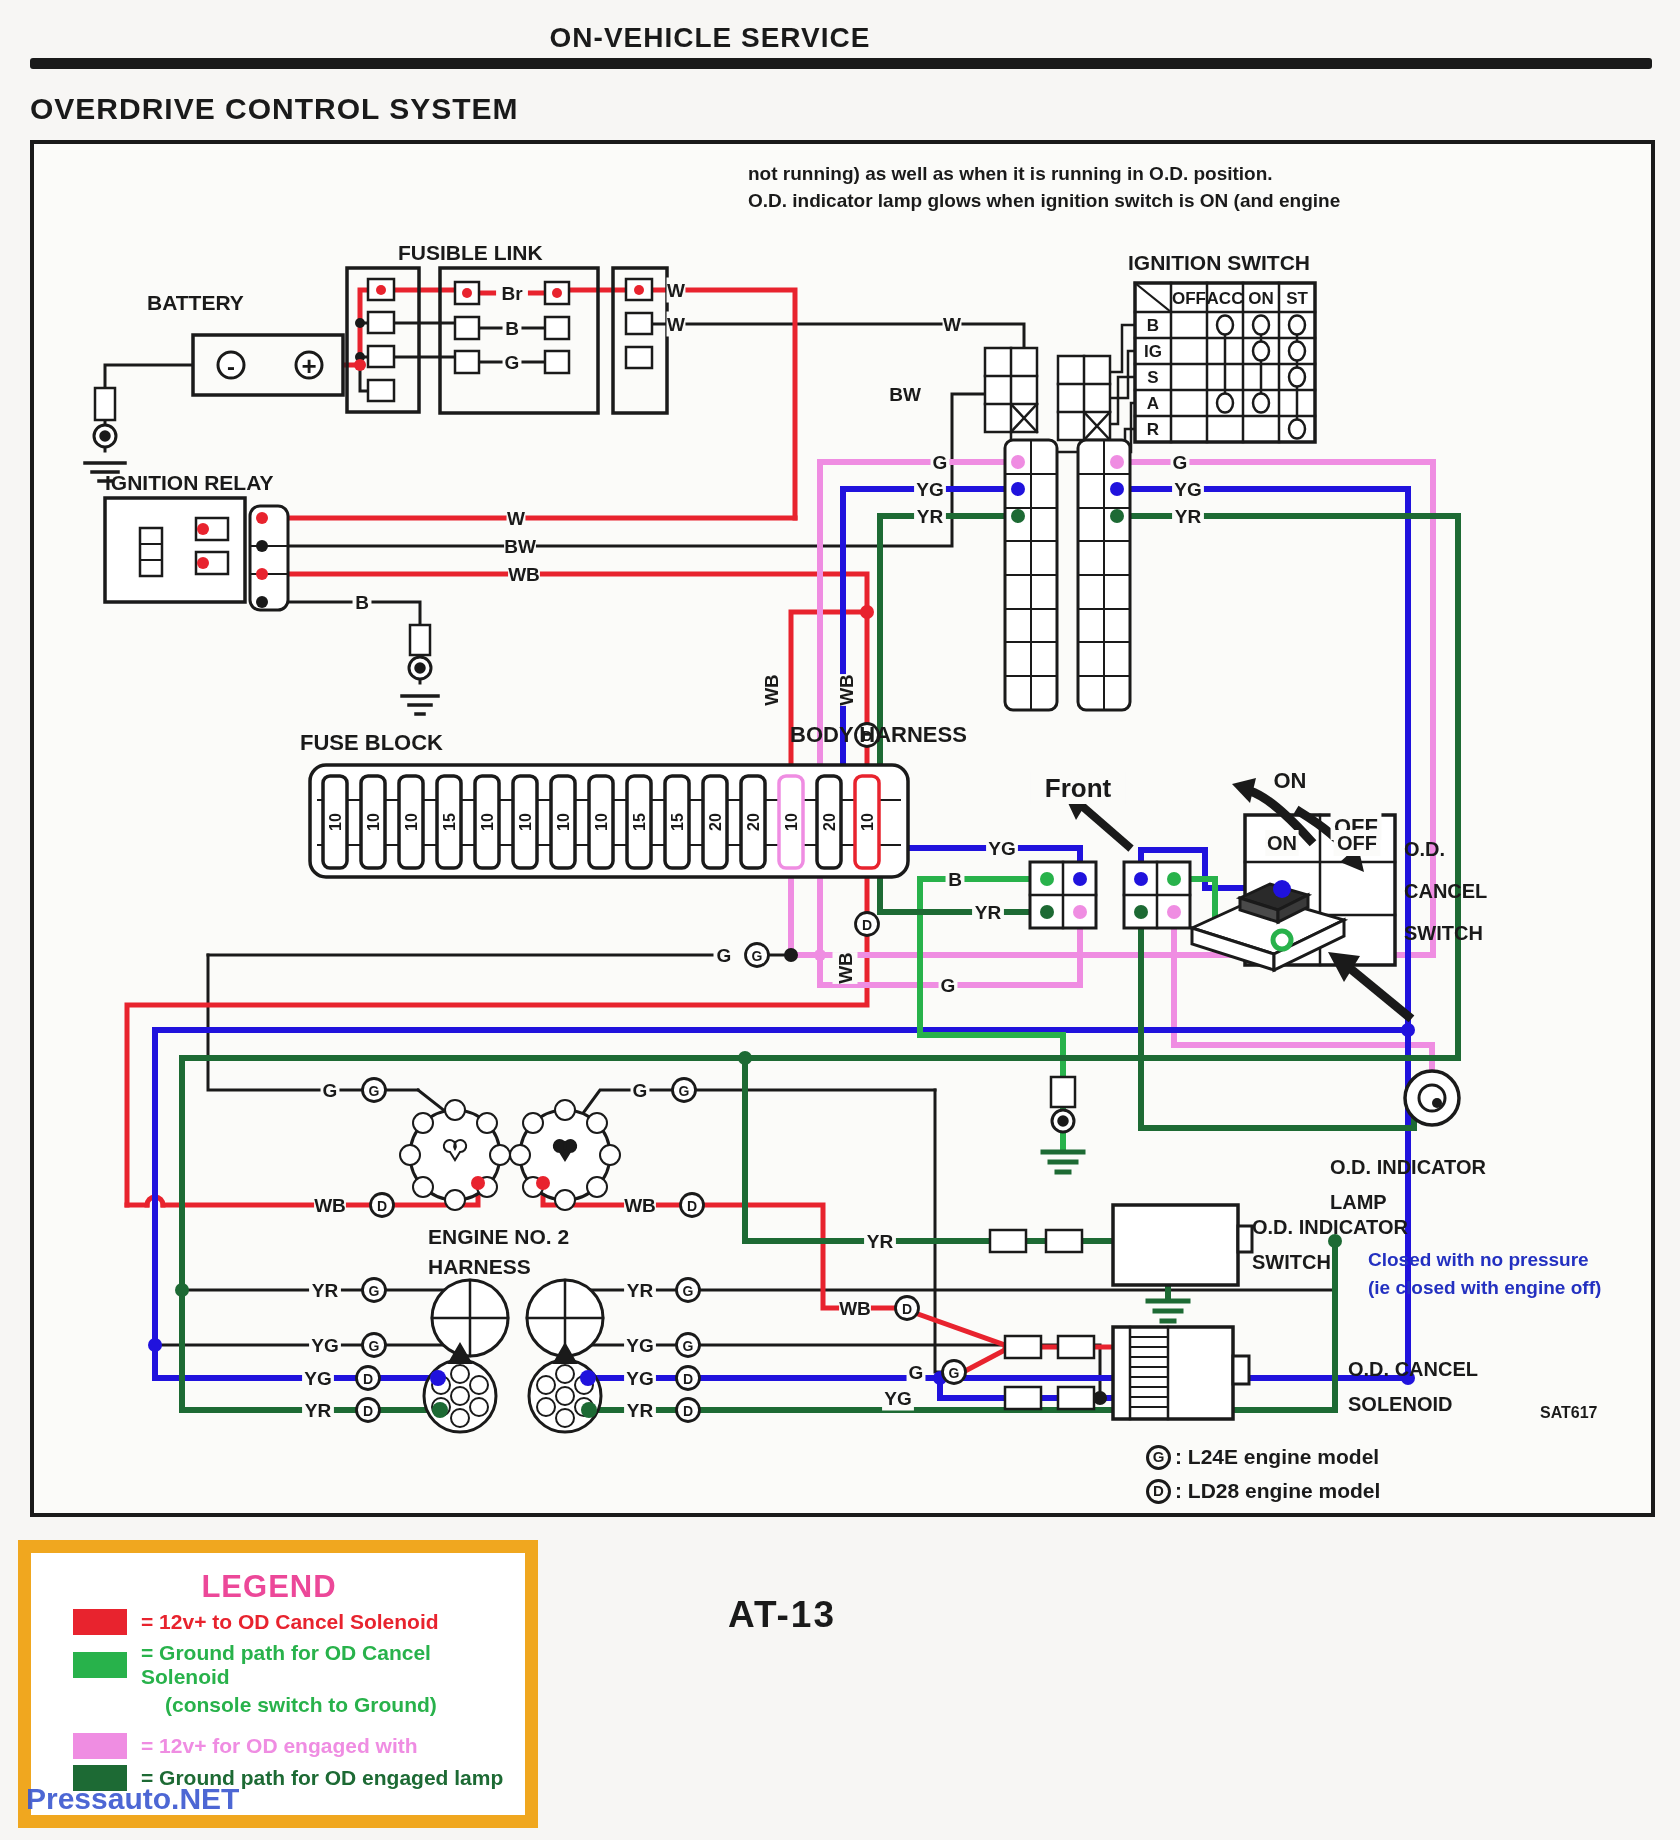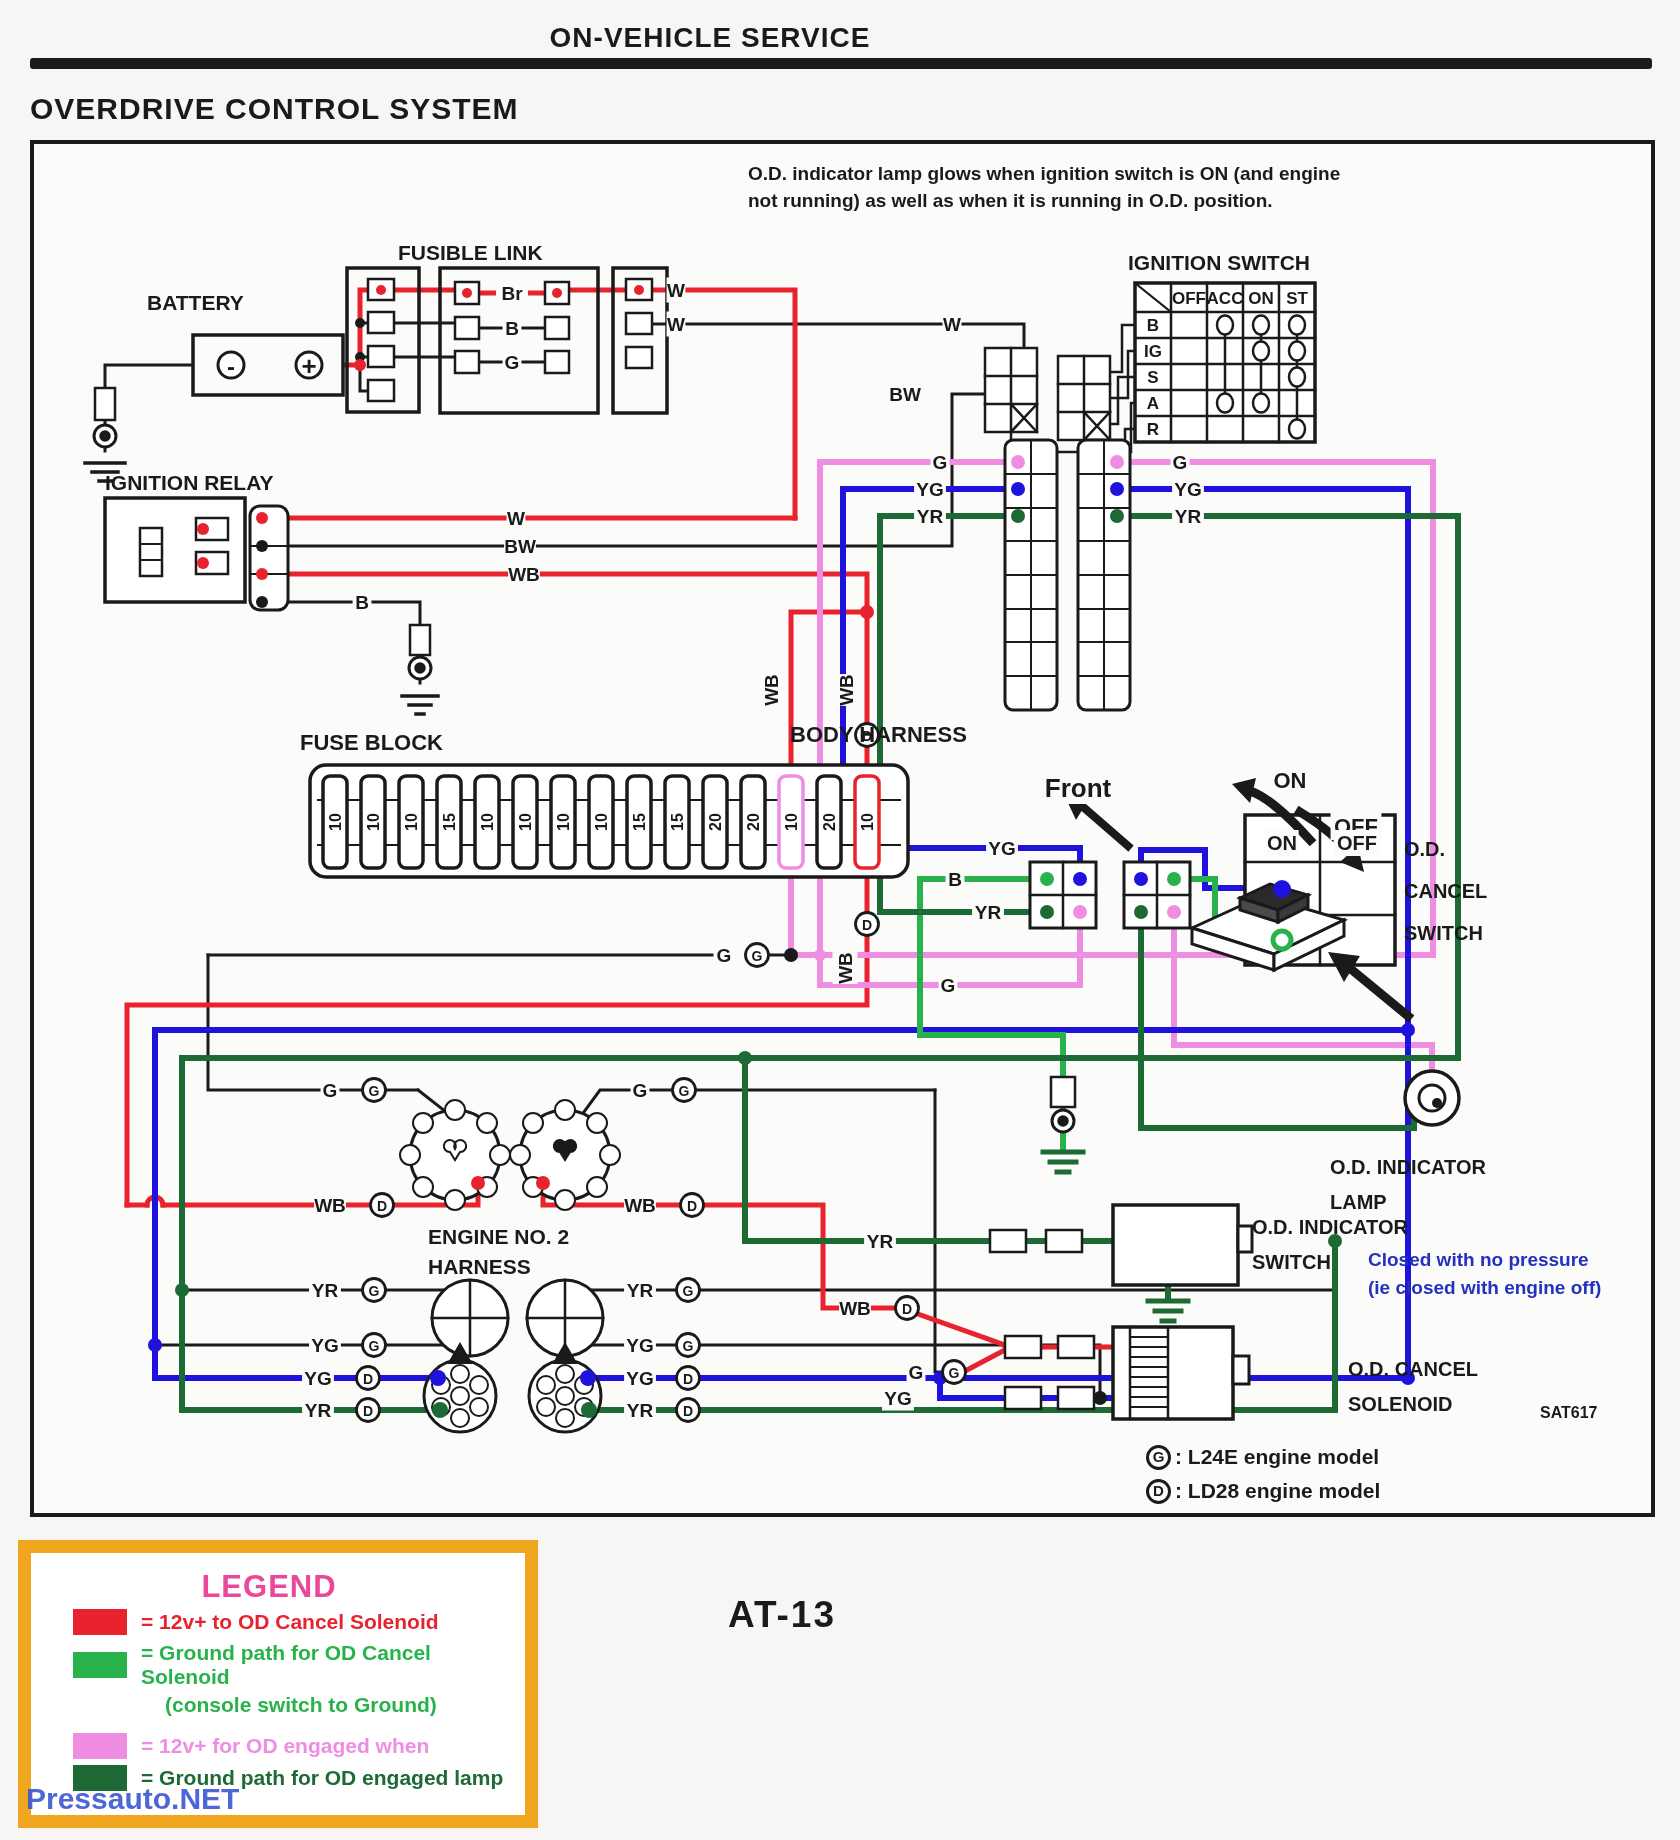--- a/index.html
+++ b/index.html
@@ -44,22 +44,22 @@
 <body>
 
 <div class="sheet">
 
   <div class="abs b page-title">ON-VEHICLE SERVICE</div>
   <div class="abs rule"></div>
   <div class="abs b section-title">OVERDRIVE CONTROL SYSTEM</div>
   <div class="abs frame"></div>
 
   <div class="abs b note">
+    <div>not running) as well as when it is running in O.D. position.</div>
     <div>O.D. indicator lamp glows when ignition switch is ON (and engine</div>
-    <div>not running) as well as when it is running in O.D. position.</div>
   </div>
 
   <svg class="abs diagram" viewBox="0 0 1680 1840">
     <g fill="none" stroke-linecap="square">
 
       <g stroke="var(--bk)" stroke-width="3">
 
         <path d="M193,365 H105 V388"></path>
         <path d="M105,420 V451"></path>
 
@@ -633,21 +633,21 @@
       <span class="t-rd">= 12v+ to OD Cancel Solenoid</span>
     </div>
     <div class="lrow">
       <span class="sw sw-gn"></span>
       <span class="t-gn">= Ground path for OD Cancel Solenoid</span>
     </div>
     <div class="l2 t-gn">(console switch to Ground)</div>
     <div class="gap"></div>
     <div class="lrow">
       <span class="sw sw-pk"></span>
-      <span class="t-pk">= 12v+ for OD engaged when</span>
+      <span class="t-pk">= 12v+ for OD engaged with</span>
     </div>
     <div class="lrow">
       <span class="sw sw-dg"></span>
       <span class="t-dg">= Ground path for OD engaged lamp</span>
     </div>
   </div>
 
   <div class="abs watermark">Pressauto.NET</div>
 </div>
 

